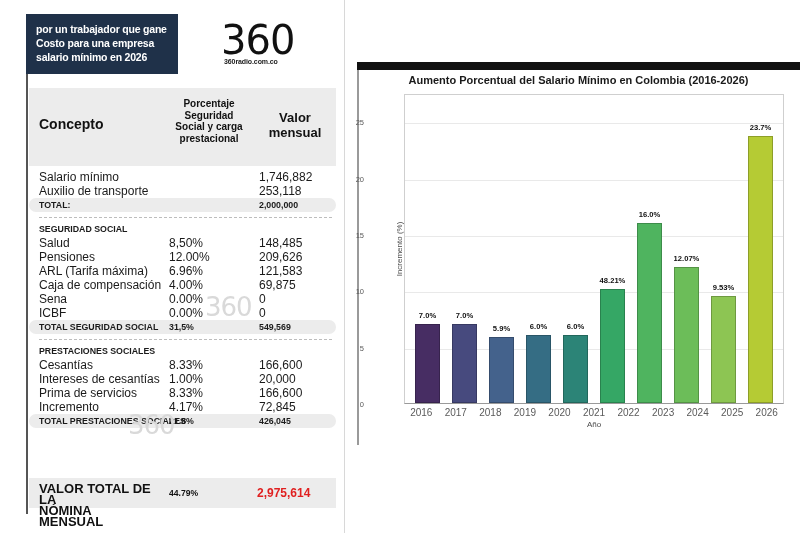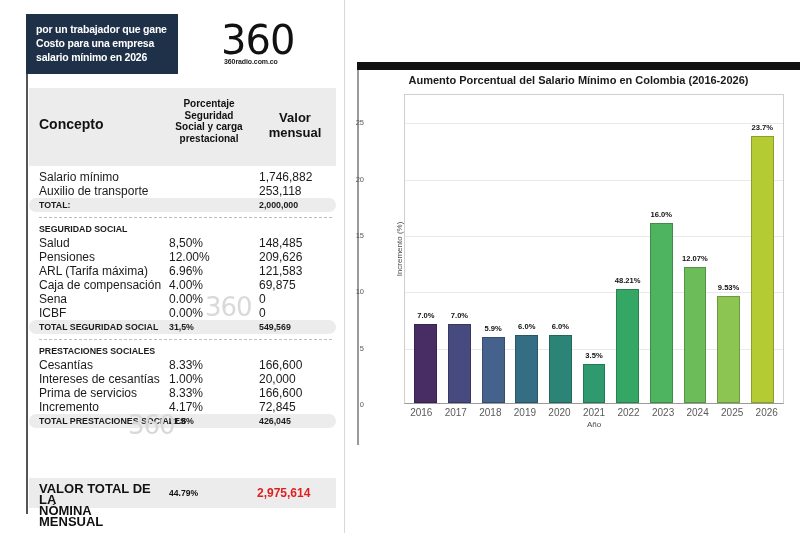--- a/index.html
+++ b/index.html
@@ -332,24 +332,20 @@
           <div class="bar-lab" style="bottom: 70.5091px;">5.9%</div>
           <div class="bar" style="height: 66.5091px; background: rgb(68, 98, 140);"></div>
         </div>
         <div class="bar-slot">
           <div class="bar-lab" style="bottom: 71.6364px;">6.0%</div>
           <div class="bar" style="height: 67.6364px; background: rgb(53, 109, 132);"></div>
         </div>
         <div class="bar-slot">
           <div class="bar-lab" style="bottom: 71.6364px;">6.0%</div>
           <div class="bar" style="height: 67.6364px; background: rgb(44, 132, 119);"></div>
-        </div>
-        <div class="bar-slot">
-          <div class="bar-lab" style="bottom: 43.4545px;">3.5%</div>
-          <div class="bar" style="height: 39.4545px; background: rgb(47, 154, 110);"></div>
         </div>
         <div class="bar-slot">
           <div class="bar-lab" style="bottom: 117.516px;">48.21%</div>
           <div class="bar" style="height: 113.516px; background: rgb(53, 167, 101);"></div>
         </div>
         <div class="bar-slot">
           <div class="bar-lab" style="bottom: 184.364px;">16.0%</div>
           <div class="bar" style="height: 180.364px; background: rgb(79, 180, 95);"></div>
         </div>
         <div class="bar-slot">

